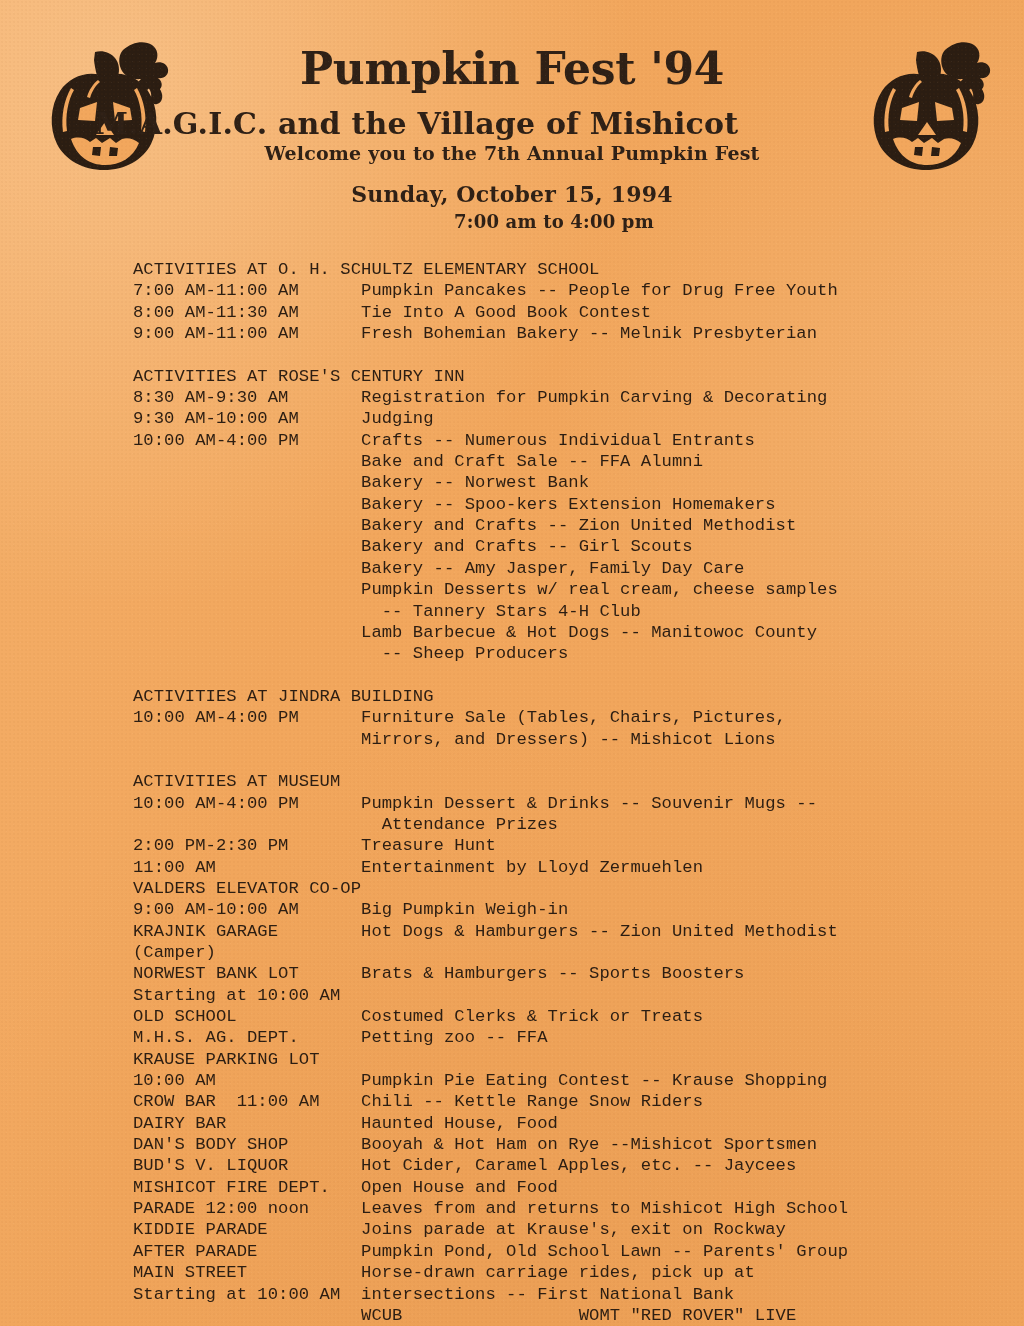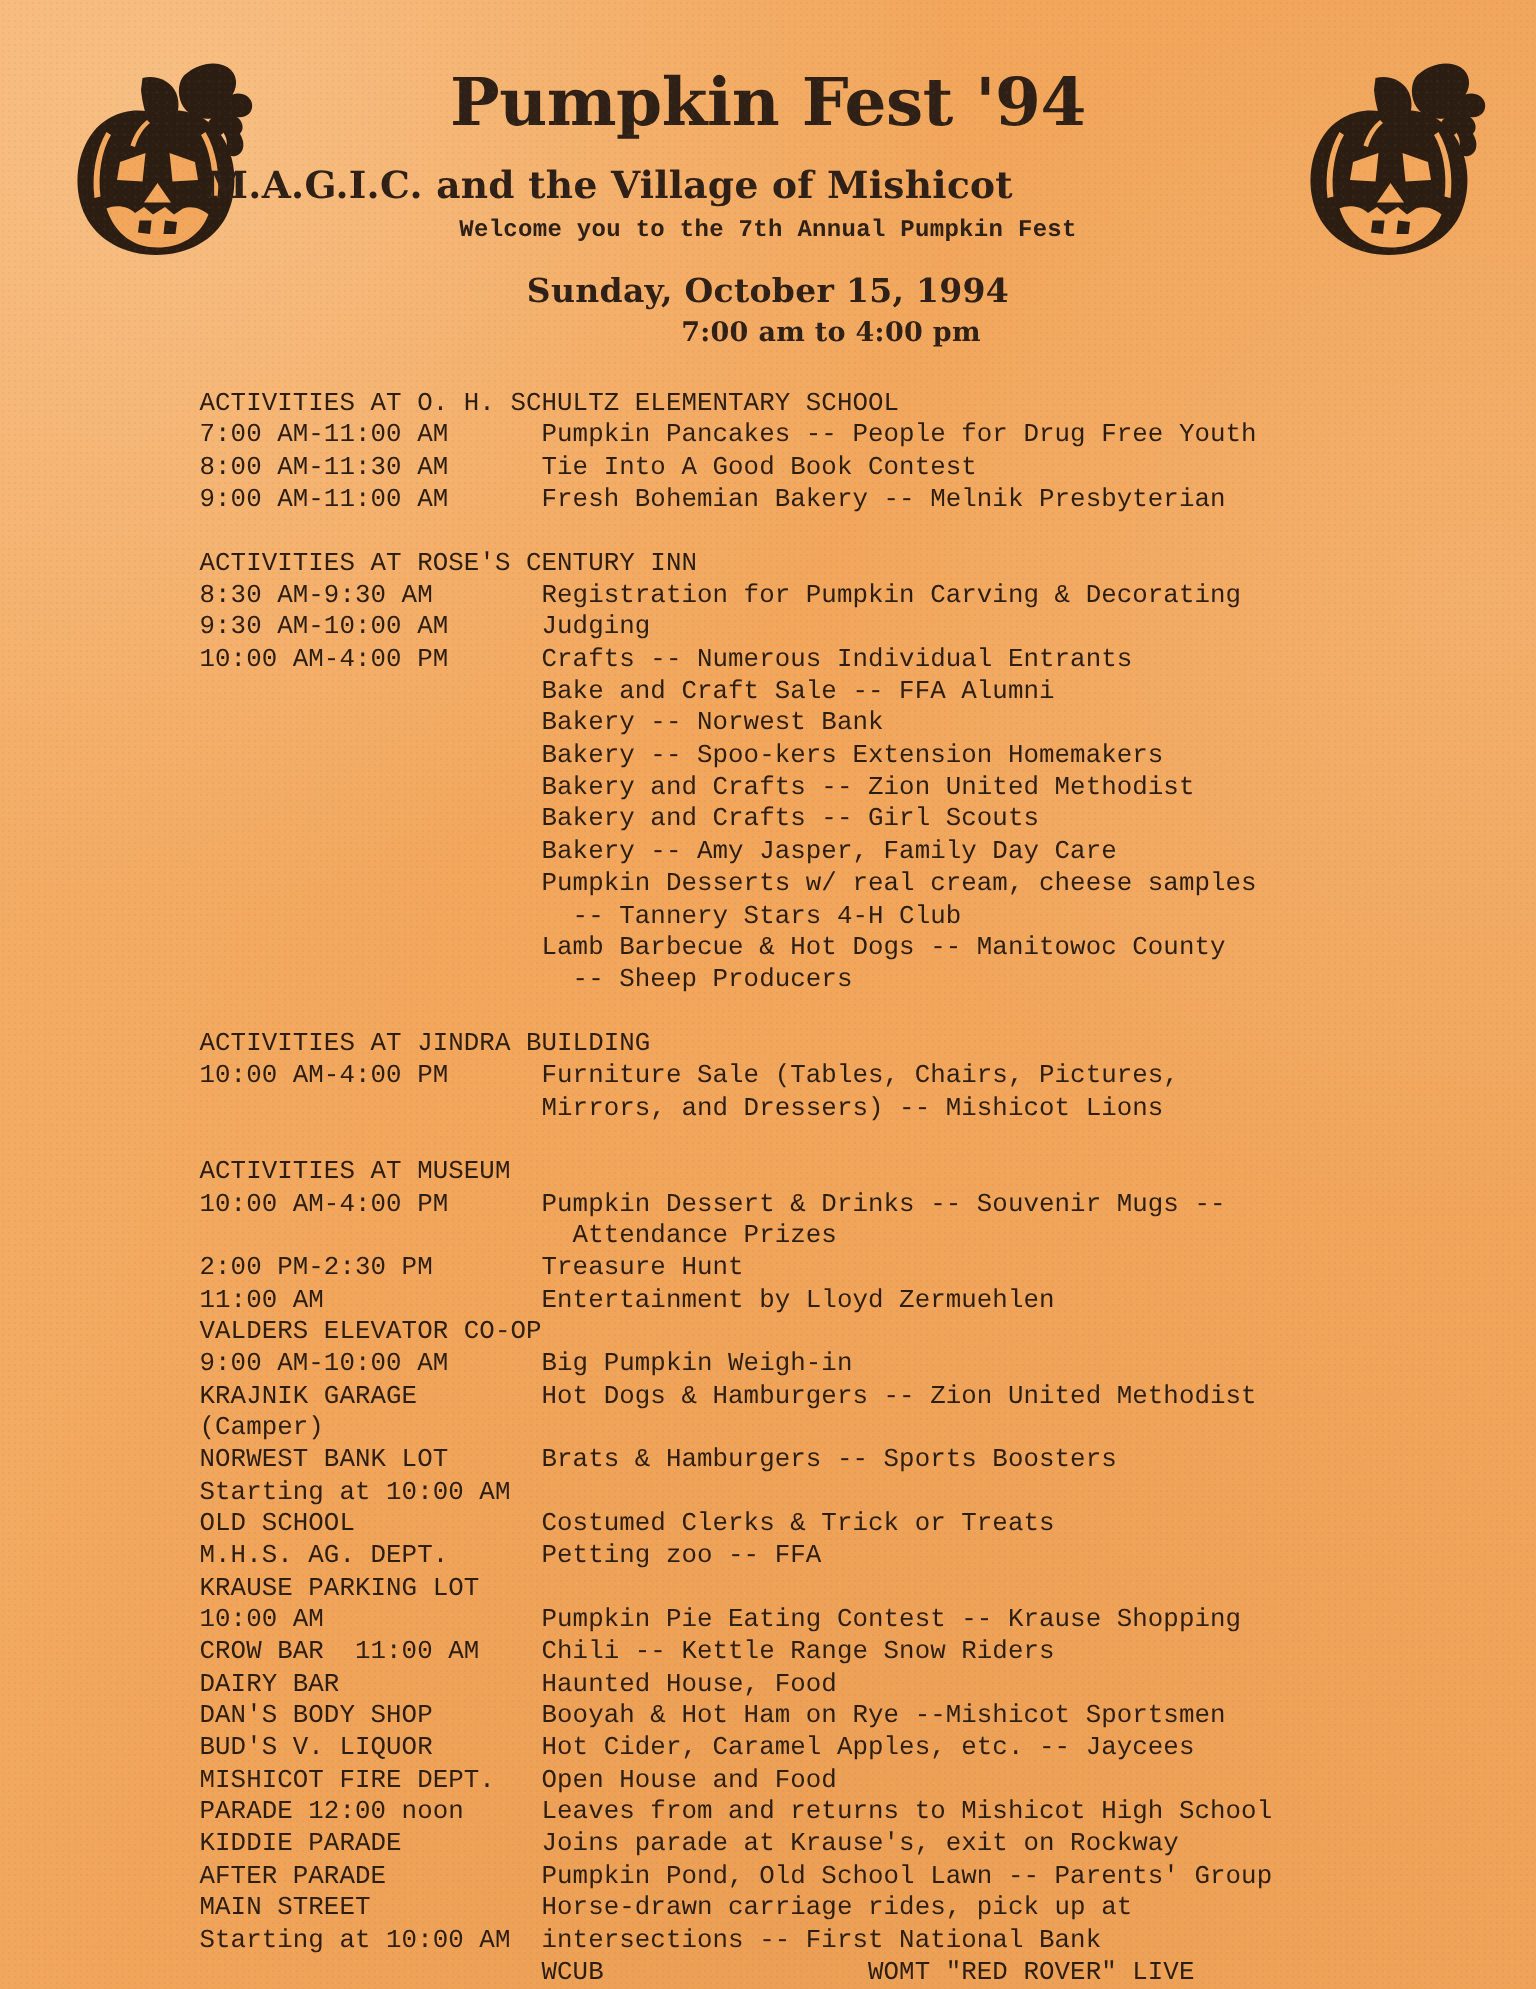--- a/index.html
+++ b/index.html
@@ -57,32 +57,31 @@
   #title {
     position: absolute;
     left: 0; top: 44px;
     width: 1024px;
     font-size: 44px;
     line-height: 50px;
     letter-spacing: -.3px;
   }
   #sub1 {
     position: absolute;
-    left: 0; top: 108px;
+    left: 10px; top: 108px;
     width: 813px;
-    font-size: 25px;
+    font-size: 30px;
     line-height: 31px;
   }
   #sub2 {
     position: absolute;
     left: 0; top: 138px;
     width: 1024px;
-    font-size: 16px;
+    font-size: 19px;
     line-height: 31px;
-    font-family: Liberation Mono, monospace;
   }
   #dateline {
     position: absolute;
     left: 0; top: 180px;
     width: 1024px;
     font-size: 22px;
     line-height: 28px;
   }
   #timeline {
     position: absolute;

